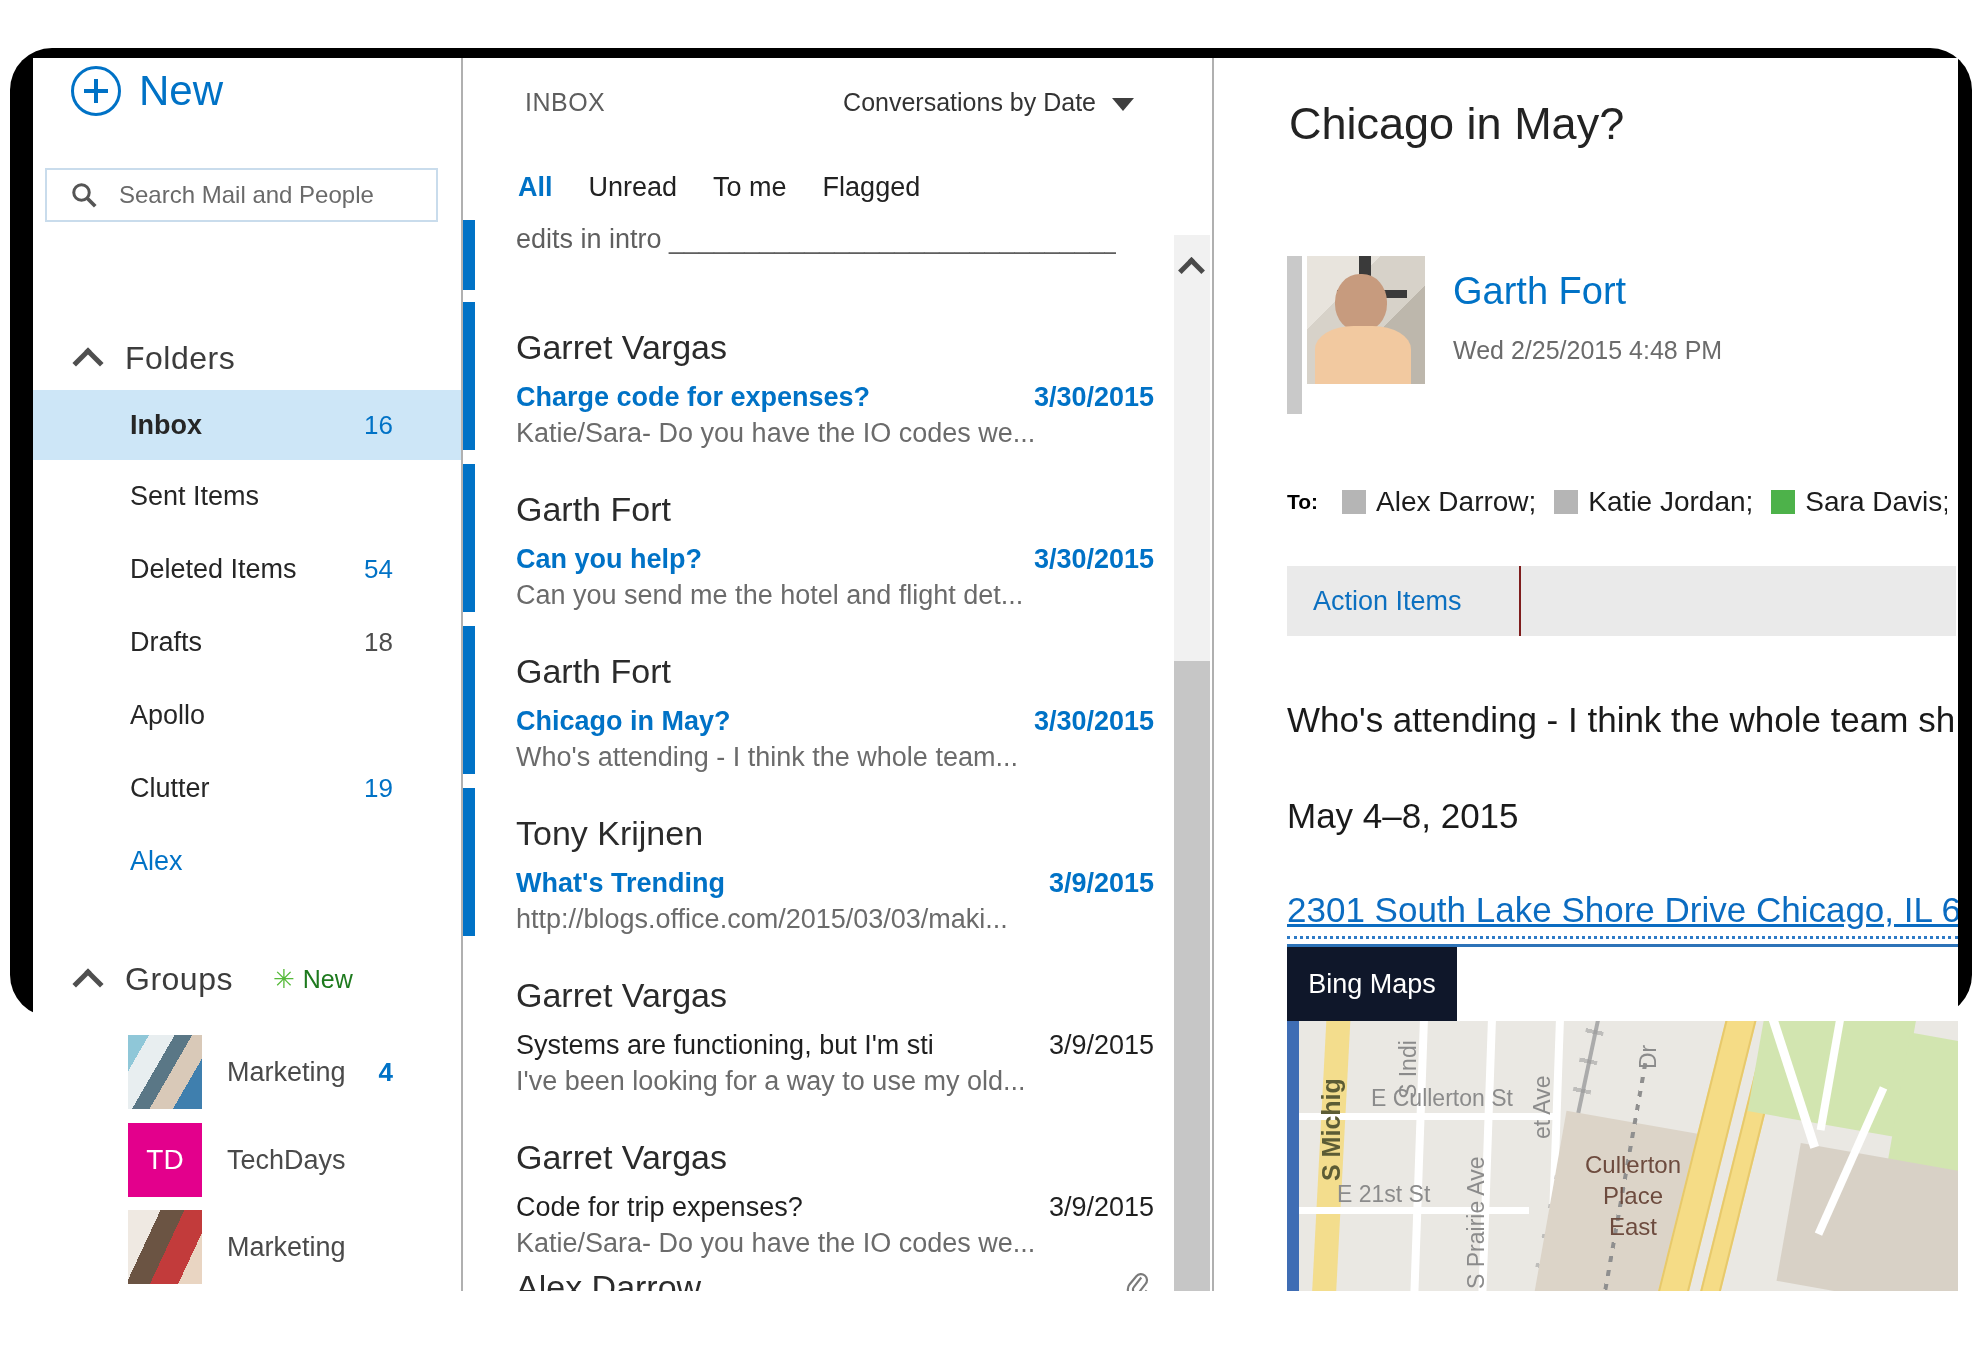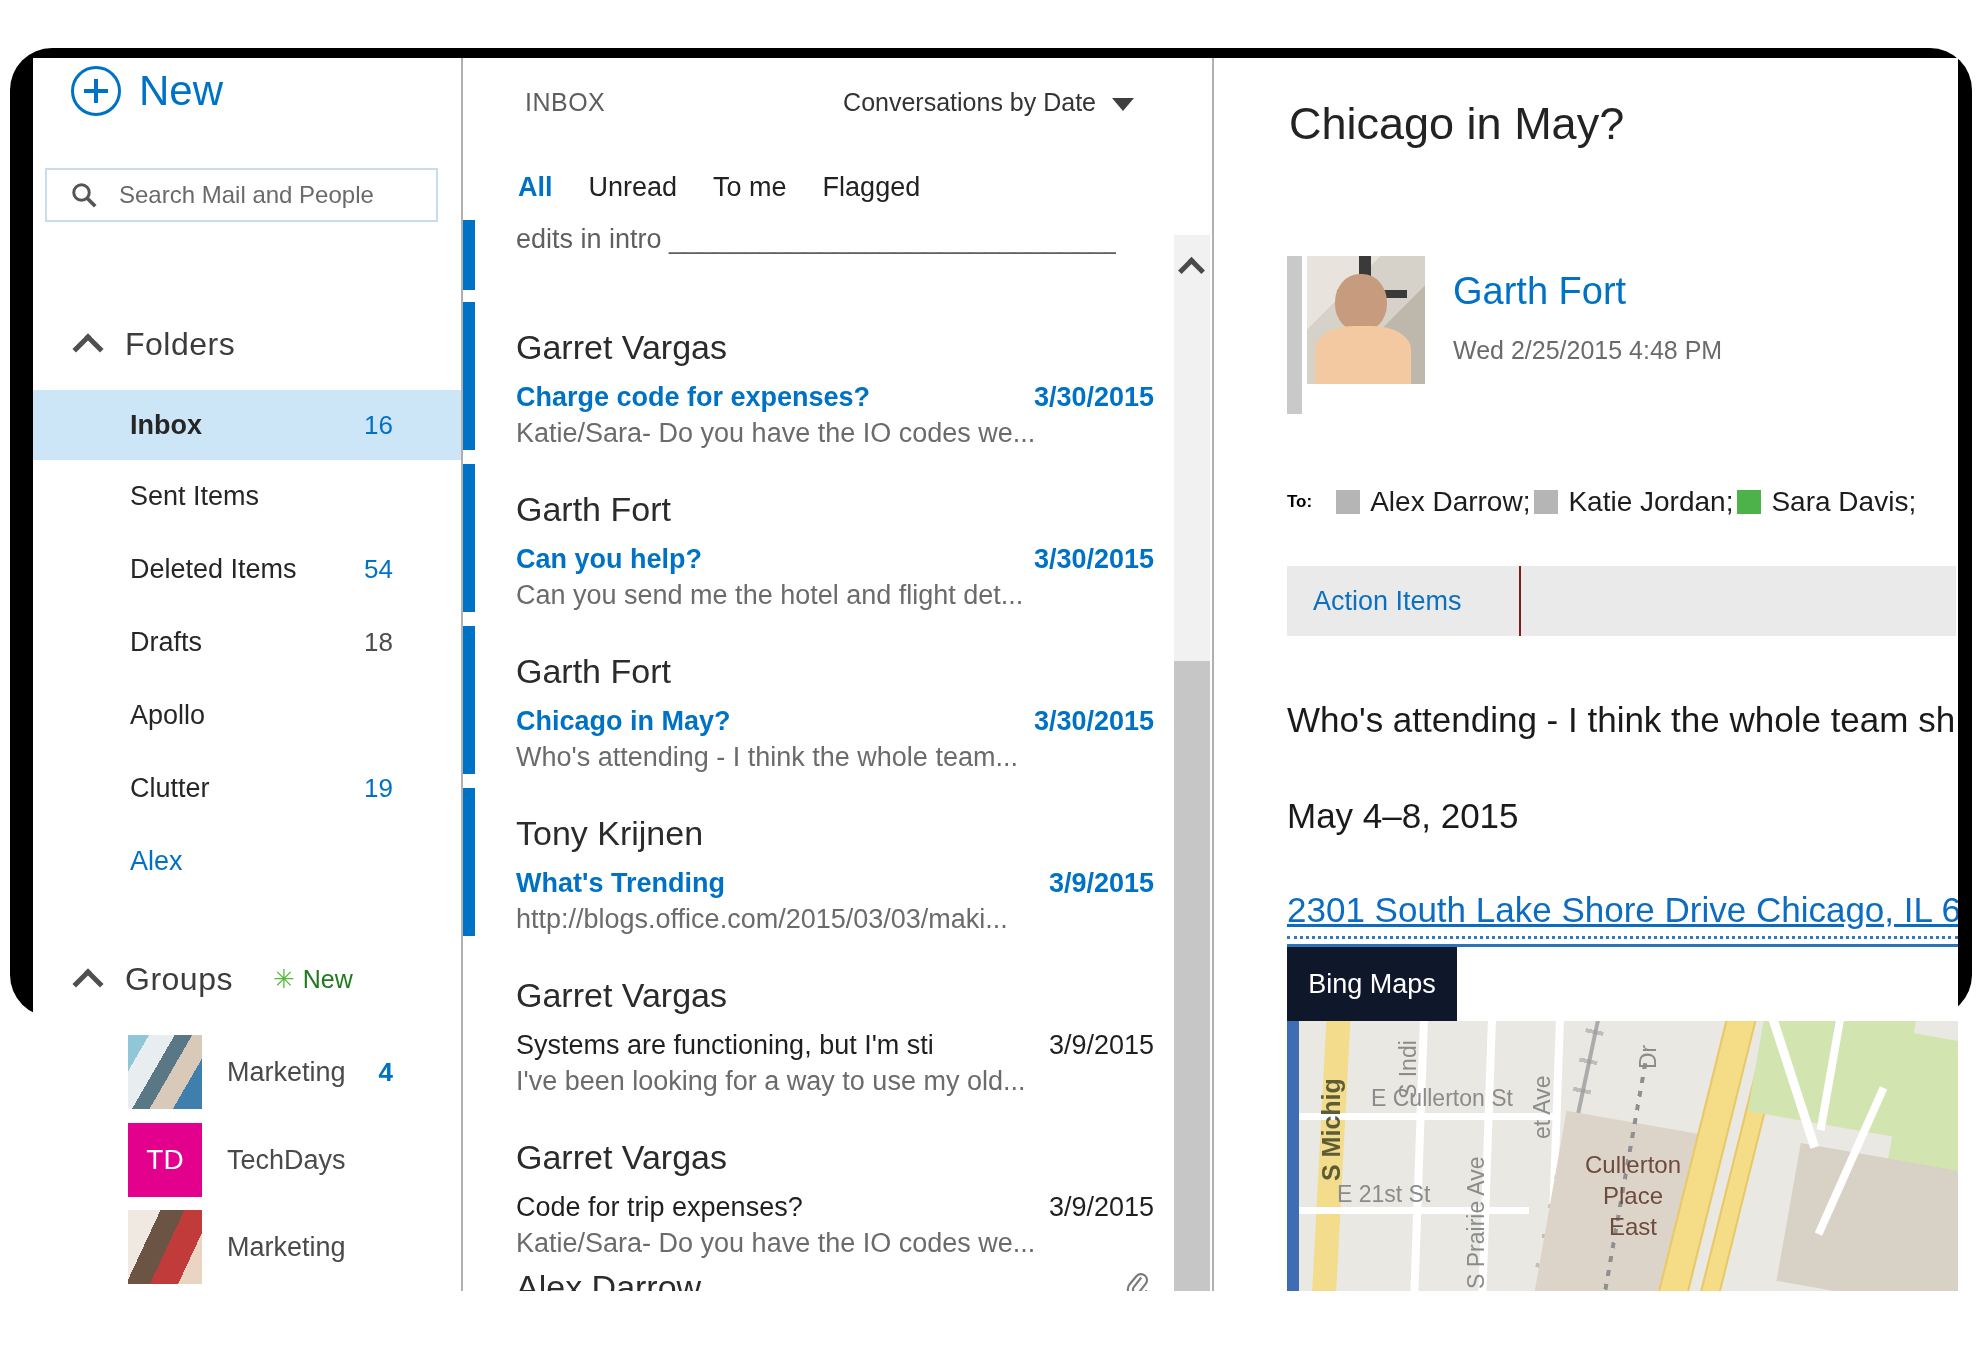--- a/index.html
+++ b/index.html
@@ -73,21 +73,21 @@
   .r-title{position:absolute;left:75px;top:40px;font-size:45px;font-weight:300;color:#232323;white-space:nowrap;}
   .pres-bar{position:absolute;left:73px;top:198px;width:15px;height:158px;background:#c9c9c9;}
   .s-photo{position:absolute;left:93px;top:198px;width:118px;height:128px;background:linear-gradient(135deg,#e8e4dd 0 30%,#d7d2c9 30% 60%,#bdb7ac 60% 100%);overflow:hidden;}
   .s-photo .win{position:absolute;left:52px;top:0;width:12px;height:100%;background:#3a3a3a;}
   .s-photo .win2{position:absolute;left:30px;top:34px;width:70px;height:8px;background:#3a3a3a;}
   .s-photo .head{position:absolute;left:28px;top:18px;width:52px;height:58px;border-radius:48%;background:#c79b7e;}
   .s-photo .shirt{position:absolute;left:8px;top:70px;width:96px;height:58px;border-radius:40% 40% 0 0;background:#f2c9a0;}
   .r-sender{position:absolute;left:239px;top:212px;font-size:38px;color:#0072c6;cursor:pointer;}
   .r-ts{position:absolute;left:239px;top:278px;font-size:25px;color:#6b6b6b;}
   .to-row{position:absolute;left:73px;top:428px;display:flex;align-items:center;gap:18px;white-space:nowrap;overflow:hidden;width:660px;}
-  .to-lbl{font-size:17px;color:#000;font-weight:bold;margin-right:6px;}
+  .to-lbl{font-size:21px;color:#000;font-weight:bold;margin-right:6px;}
   .pres-sq{width:24px;height:24px;flex:0 0 auto;}
   .sq-gray{background:#b5b5b5;}
   .sq-green{background:#4db24a;}
   .to-name{font-size:28px;color:#1c1c1c;}
   .strip{position:absolute;left:73px;top:508px;width:669px;height:70px;background:#eaeaea;}
   .strip .tab{position:absolute;left:0;top:0;width:234px;height:70px;border-right:2px solid #7f1d1d;display:flex;align-items:center;padding-left:26px;box-sizing:border-box;cursor:pointer;}
   .strip .tab span{color:#0c70c0;font-size:27px;}
   .r-body1{position:absolute;left:73px;top:642px;width:671px;font-size:35px;color:#1a1a1a;white-space:nowrap;overflow:hidden;}
   .r-body2{position:absolute;left:73px;top:738px;font-size:35px;color:#1a1a1a;}
   .r-link{position:absolute;left:73px;top:832px;width:671px;font-size:35px;color:#0b6cc1;text-decoration:underline;white-space:nowrap;overflow:hidden;cursor:pointer;}
@@ -126,21 +126,21 @@
           <span class="new-lbl">New</span>
         </div>
         <div class="search">
           <svg width="30" height="30" viewBox="0 0 24 24">
             <circle cx="10" cy="10" r="6.2" fill="none" stroke="#555" stroke-width="2.4"></circle>
             <line x1="14.6" y1="14.6" x2="21" y2="21" stroke="#555" stroke-width="3"></line>
           </svg>
           <span class="search-ph">Search Mail and People</span>
         </div>
 
-        <div class="sec-head" style="top:268px;">
+        <div class="sec-head" style="top:282px;">
           <span class="chev"></span>
           <span class="sec-title">Folders</span>
         </div>
         <div id="folder-list">
   <div class="f-row f-sel" style="top: 332px; height: 70px;">
     <span class="lbl">Inbox</span>
     <span class="cnt cnt-blue">16</span>
   </div>
 
   <div class="f-row" style="top: 402px; height: 73px;">
@@ -306,21 +306,21 @@
           <span class="win"></span>
           <span class="win2"></span>
           <span class="head"></span>
           <span class="shirt"></span>
         </div>
         <div class="r-sender">Garth Fort</div>
         <div class="r-ts">Wed 2/25/2015 4:48 PM</div>
 
         <div class="to-row">
           <span class="to-lbl">To:</span>
-          <span id="recipients" style="display:flex;align-items:flex-start;gap:4px;">
+          <span id="recipients" style="display:flex;align-items:flex-start;gap:18px;">
   <span style="display:flex;align-items:center;gap:10px;">
     <span class="pres-sq sq-gray"></span>
     <span class="to-name">Alex Darrow;</span>
   </span>
 
   <span style="display:flex;align-items:center;gap:10px;">
     <span class="pres-sq sq-gray"></span>
     <span class="to-name">Katie Jordan;</span>
   </span>
 

